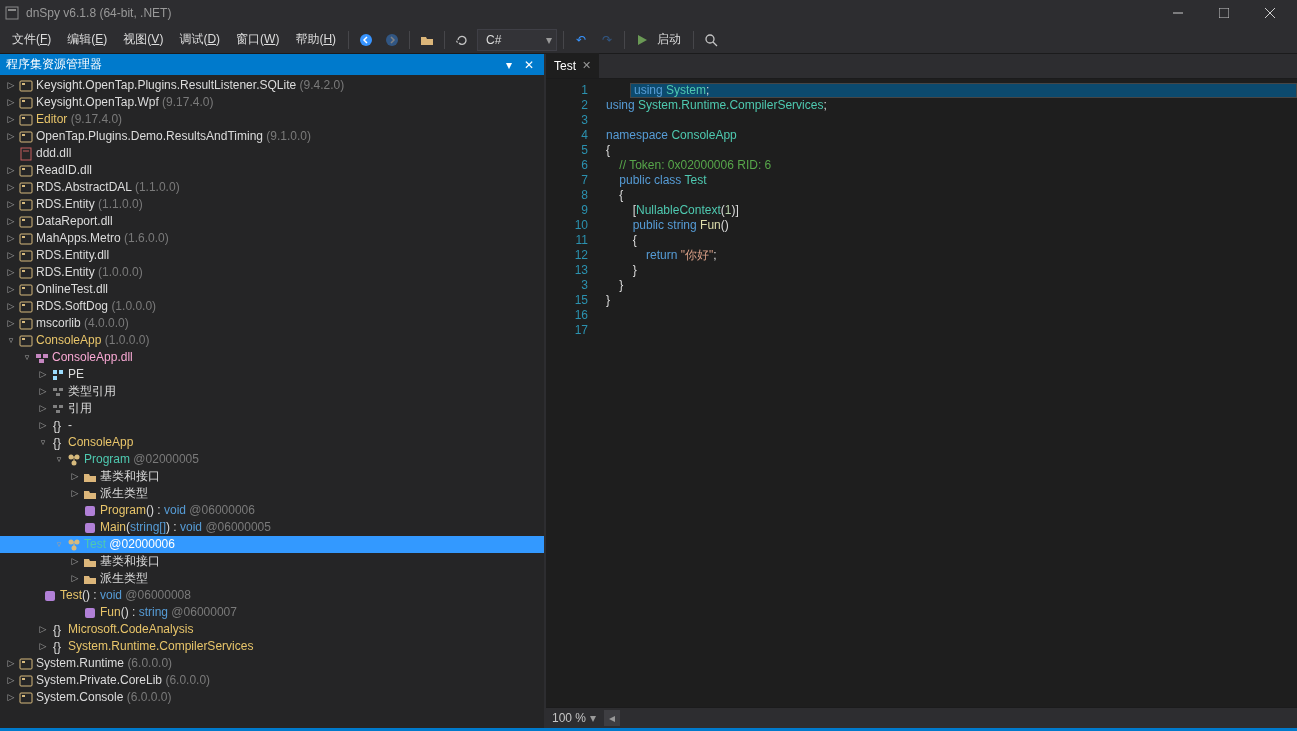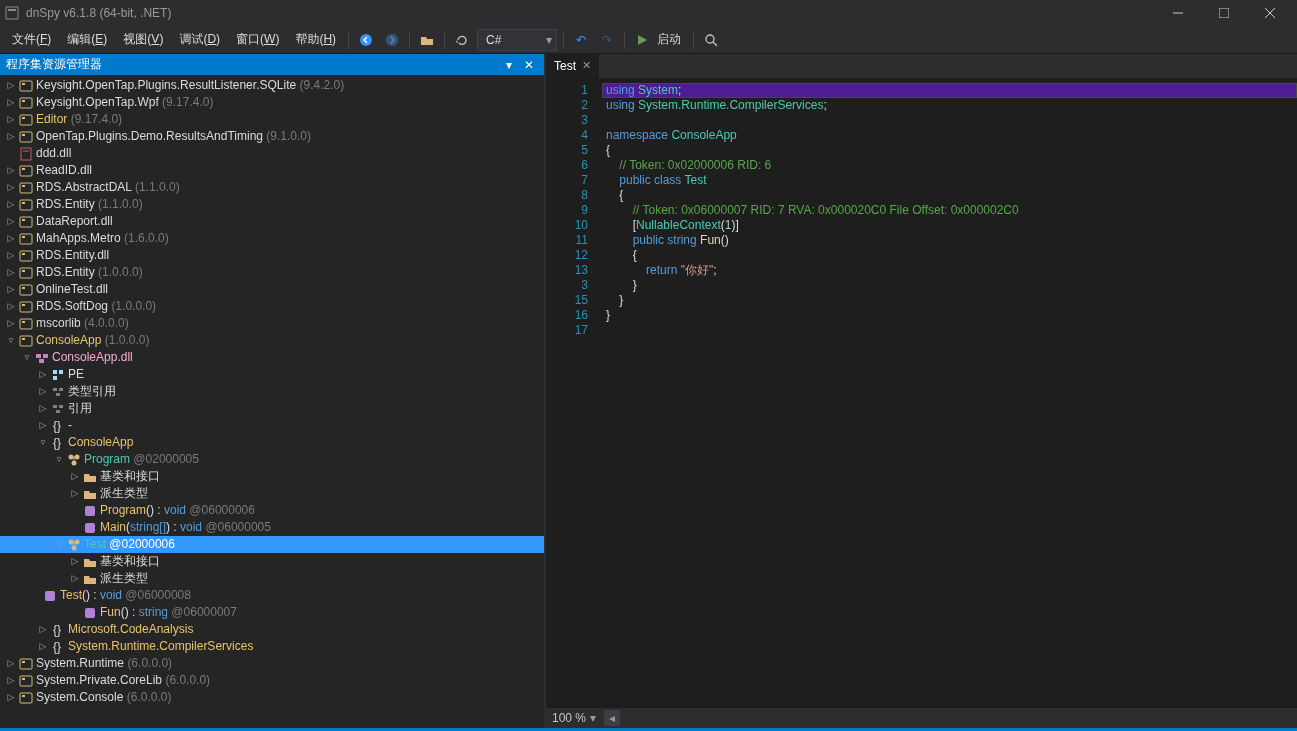--- a/index.html
+++ b/index.html
@@ -60,21 +60,21 @@
   .code::-webkit-scrollbar-track { background:#3e3e42; }
   .code::-webkit-scrollbar-thumb { background:#686868; }
   .cl { height:15px; white-space:pre; padding-left:4px; }
   .kw { color:#569cd6; }
   .tp { color:#4ec9b0; }
   .str { color:#d69d85; }
   .cm { color:#57a64a; }
   .num { color:#b5cea8; }
   .fn { color:#dcdcaa; }
   .op { color:#dcdcdc; }
-  .caret-line { background:#4c1d95; box-shadow:inset 0 0 0 1px #464646; }
+  .caret-line { background:#0c4a6e; box-shadow:inset 0 0 0 1px #464646;margin-left:28px; }
 
   
   .edstatus { height:21px; background:#2d2d30; display:flex; align-items:center; padding:0 6px; color:#c5c5c5; border-top:1px solid #1b1b1c; }
   .edstatus .zoom { display:flex; align-items:center; gap:4px; }
   .edstatus .chev { color:#999; }
   .hscroll-stub { flex:1; margin-left:8px; height:16px; display:flex; align-items:center; }
   .hscroll-stub .btn { width:16px; height:16px; background:#3e3e42; display:flex; align-items:center; justify-content:center; color:#999; }
 
   
   .statusbar { height:3px; background:#007acc; }
@@ -581,21 +581,20 @@
         </div>
       <div class="code" id="code">
           <div class="cl caret-line"><span class="kw">using </span><span class="tp">System</span><span class="op">;</span></div>
           <div class="cl"><span class="kw">using </span><span class="tp">System.Runtime.CompilerServices</span><span class="op">;</span></div>
           <div class="cl">&nbsp;</div>
           <div class="cl"><span class="kw">namespace </span><span class="tp">ConsoleApp</span></div>
           <div class="cl"><span class="op">{</span></div>
           <div class="cl"><span>    </span><span class="cm">// Token: 0x02000006 RID: 6</span></div>
           <div class="cl"><span>    </span><span class="kw">public class </span><span class="tp">Test</span></div>
           <div class="cl"><span class="op">    {</span></div>
-          <div class="cl"><span>        </span><span class="cm">// Token: 0x06000007 RID: 7 RVA: 0x000020C0 File Offset: 0x000002C0</span></div>
           <div class="cl"><span class="op">        [</span><span class="tp">NullableContext</span><span class="op">(</span><span class="num">1</span><span class="op">)]</span></div>
           <div class="cl"><span>        </span><span class="kw">public </span><span class="kw">string </span><span class="fn">Fun</span><span class="op">()</span></div>
           <div class="cl"><span class="op">        {</span></div>
           <div class="cl"><span>            </span><span class="kw">return </span><span class="str">"你好"</span><span class="op">;</span></div>
           <div class="cl"><span class="op">        }</span></div>
           <div class="cl"><span class="op">    }</span></div>
           <div class="cl"><span class="op">}</span></div>
           <div class="cl">&nbsp;</div>
         </div>
     </div>

